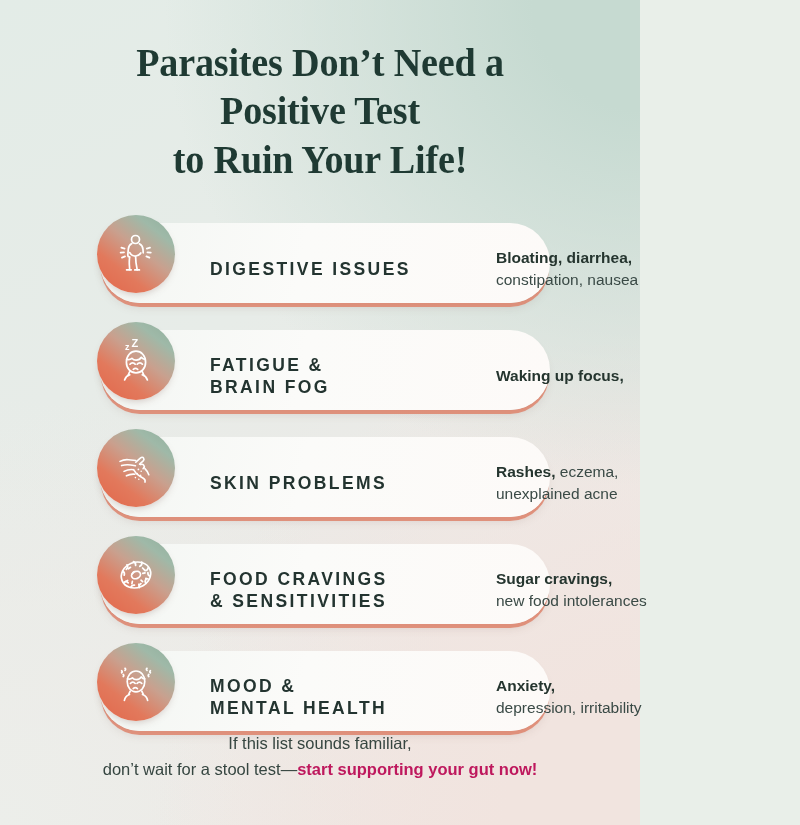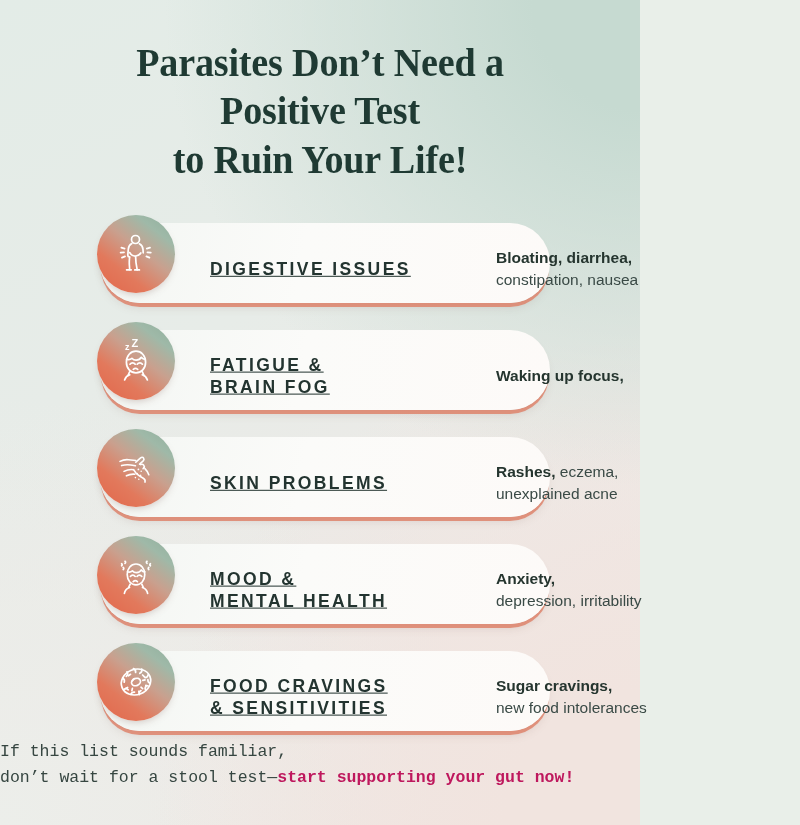--- a/index.html
+++ b/index.html
@@ -75,45 +75,43 @@
     position:absolute;
     left:210px; top:50%;
     transform:translateY(-50%);
     z-index:4;
     color:#233430;
     font-size:17.5px;
     font-weight:700;
     letter-spacing:2.4px;
     line-height:1.28;
     white-space:pre-line;
-    text-decoration:underline;
   }
 
   .desc {
     position:absolute;
     left:496px; top:50%;
     transform:translateY(-50%);
     z-index:4;
     color:#3a4a46;
     font-size:15.5px;
     line-height:1.42;
     width:215px;
   }
   .desc .d1 { font-weight:700; color:#25352f; display:block; }
   .desc .d2 { font-weight:400; display:block; }
 
   
   .footer {
     position:absolute;
-    left:0; right:0; bottom:33px;
-    text-align:left;
+    left:0; right:0; bottom:42px;
+    text-align:center;
     color:#364641;
     font-size:16.5px;
     line-height:1.62;
-    font-family:Liberation Mono, monospace;
   }
   .footer .f2 b { font-weight:700; color:#be185d; }
 </style>
 </head>
 <body>
 
 <div id="wrap">
   <div id="bg-base"></div>
 
   <h1 class="title">
@@ -191,56 +189,56 @@
       <div class="desc">
         <span class="d1"><span>Rashes,</span><span style="font-weight:400;color:#3a4a46"> eczema,</span></span>
         <span class="d2">unexplained acne</span>
       </div>
     </div>
 
     <div class="row">
       <div class="card"></div>
       <div class="icon-circle">
         <svg width="46" height="46" viewBox="0 0 46 46" fill="none" stroke="#fff" stroke-width="1.7" stroke-linecap="round" stroke-linejoin="round">
+          <ellipse cx="23" cy="23" rx="15" ry="12.6" transform="rotate(-22 23 23)"></ellipse>
+          <ellipse cx="23" cy="23" rx="4.6" ry="3.6" transform="rotate(-22 23 23)"></ellipse>
+          <path d="M9.6 19c1.6 1 2.2 2.6 1.6 4.2M14 12.8c1 1.7.7 3.4-.7 4.6M20.4 9.6c1.7.7 2.5 2.2 2.2 3.9M28.8 10.2c.4 1.8-.4 3.3-2 4.1M35.2 15.6c-.3 1.8-1.5 2.9-3.2 3.1M37 24.2c-1.5-.7-2.3-2-2.1-3.6M33 31.4c-1.1-1.4-1-3.1.2-4.3M26.2 35.6c-.4-1.7.3-3.2 1.8-4M17.8 35.4c.6-1.7 2-2.5 3.7-2.3M11 30.4c1.4-1 3-.9 4.2.4"></path>
+          <path d="M15.4 16.8l2.1-1.5M29.6 16l1.8 1.9M32.8 26.4l2.3.6M25.8 32.2l.8 2.3M14.6 28.4l-2.2 1.1M19.2 22l1.6-1.9M28 28.2l1.6 1.4M19.4 29.4l-.5 2.2M29.8 21.4l2.2-.5"></path>
+        </svg>
+      </div>
+      <div class="label">FOOD CRAVINGS
+&amp; SENSITIVITIES</div>
+      <div class="desc">
+        <span class="d1">Sugar cravings,</span>
+        <span class="d2">new food intolerances</span>
+      </div>
+    </div>
+
+    <div class="row">
+      <div class="card"></div>
+      <div class="icon-circle">
+        <svg width="46" height="46" viewBox="0 0 46 46" fill="none" stroke="#fff" stroke-width="1.7" stroke-linecap="round" stroke-linejoin="round">
           <path d="M14.2 22.6c0-6.3 3.9-10.6 8.8-10.6s8.8 4.3 8.8 10.6c0 6-3.9 10.2-8.8 10.2s-8.8-4.2-8.8-10.2z"></path>
           <path d="M14.4 19.8c1.7.6 3.6.3 5-.9 1.1 1.2 2.6 1.9 4.2 1.8 2.1-.1 3.8-1.2 4.7-2.8.9 1.2 2.2 1.9 3.6 1.9"></path>
           <path d="M17.4 24.4c.6-.8 1.5-1.3 2.4-1.3s1.8.5 2.4 1.3"></path>
           <path d="M24 24.4c.6-.8 1.5-1.3 2.4-1.3s1.8.5 2.4 1.3"></path>
           <path d="M20.2 29.6c1.1-1 3-1.1 4.2 0"></path>
           <path d="M17.2 32.2l-1.4 3M28.8 32.2l1.4 3"></path>
           <path d="M11.4 41.4c.5-2.9 2.4-5 5.1-5.9M34.6 41.4c-.5-2.9-2.4-5-5.1-5.9"></path>
           <path d="M8.6 13.8c.8-.6.8-1.5 0-2.1M12 11.4c.8-.6.8-1.5 0-2.1M10.2 17.6c.8-.6.8-1.5 0-2.1"></path>
           <path d="M37.4 13.8c-.8-.6-.8-1.5 0-2.1M34 11.4c-.8-.6-.8-1.5 0-2.1M35.8 17.6c-.8-.6-.8-1.5 0-2.1"></path>
         </svg>
       </div>
       <div class="label">MOOD &amp;
 MENTAL HEALTH</div>
       <div class="desc">
         <span class="d1">Anxiety,</span>
         <span class="d2">depression, irritability</span>
       </div>
     </div>
 
-    <div class="row">
-      <div class="card"></div>
-      <div class="icon-circle">
-        <svg width="46" height="46" viewBox="0 0 46 46" fill="none" stroke="#fff" stroke-width="1.7" stroke-linecap="round" stroke-linejoin="round">
-          <ellipse cx="23" cy="23" rx="15" ry="12.6" transform="rotate(-22 23 23)"></ellipse>
-          <ellipse cx="23" cy="23" rx="4.6" ry="3.6" transform="rotate(-22 23 23)"></ellipse>
-          <path d="M9.6 19c1.6 1 2.2 2.6 1.6 4.2M14 12.8c1 1.7.7 3.4-.7 4.6M20.4 9.6c1.7.7 2.5 2.2 2.2 3.9M28.8 10.2c.4 1.8-.4 3.3-2 4.1M35.2 15.6c-.3 1.8-1.5 2.9-3.2 3.1M37 24.2c-1.5-.7-2.3-2-2.1-3.6M33 31.4c-1.1-1.4-1-3.1.2-4.3M26.2 35.6c-.4-1.7.3-3.2 1.8-4M17.8 35.4c.6-1.7 2-2.5 3.7-2.3M11 30.4c1.4-1 3-.9 4.2.4"></path>
-          <path d="M15.4 16.8l2.1-1.5M29.6 16l1.8 1.9M32.8 26.4l2.3.6M25.8 32.2l.8 2.3M14.6 28.4l-2.2 1.1M19.2 22l1.6-1.9M28 28.2l1.6 1.4M19.4 29.4l-.5 2.2M29.8 21.4l2.2-.5"></path>
-        </svg>
-      </div>
-      <div class="label">FOOD CRAVINGS
-&amp; SENSITIVITIES</div>
-      <div class="desc">
-        <span class="d1">Sugar cravings,</span>
-        <span class="d2">new food intolerances</span>
-      </div>
-    </div>
-
   </div>
 
   <div class="footer">
     <div class="f1">If this list sounds familiar,</div>
     <div class="f2"><span>don’t wait for a stool test—</span><b>start supporting your gut now!</b></div>
   </div>
 </div>
 
 </body></html>

